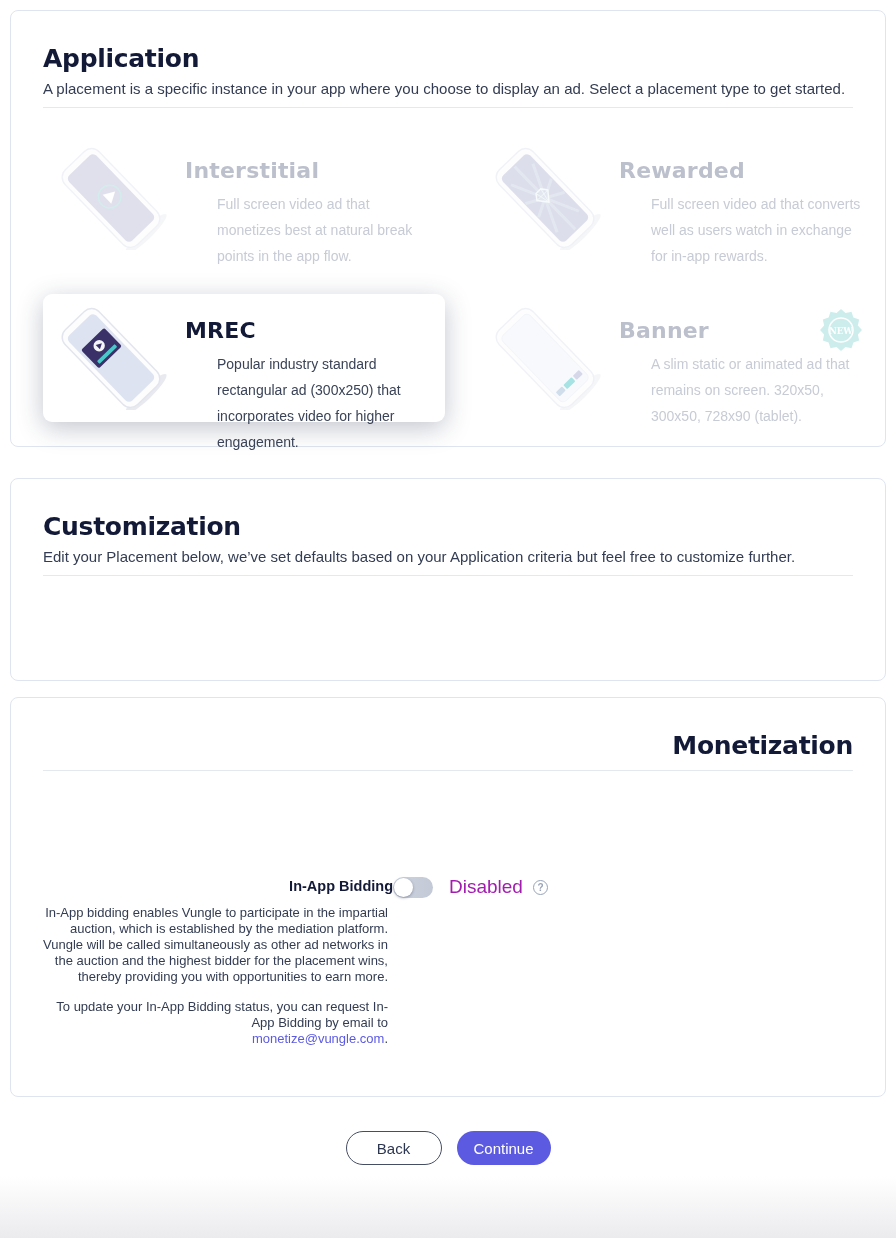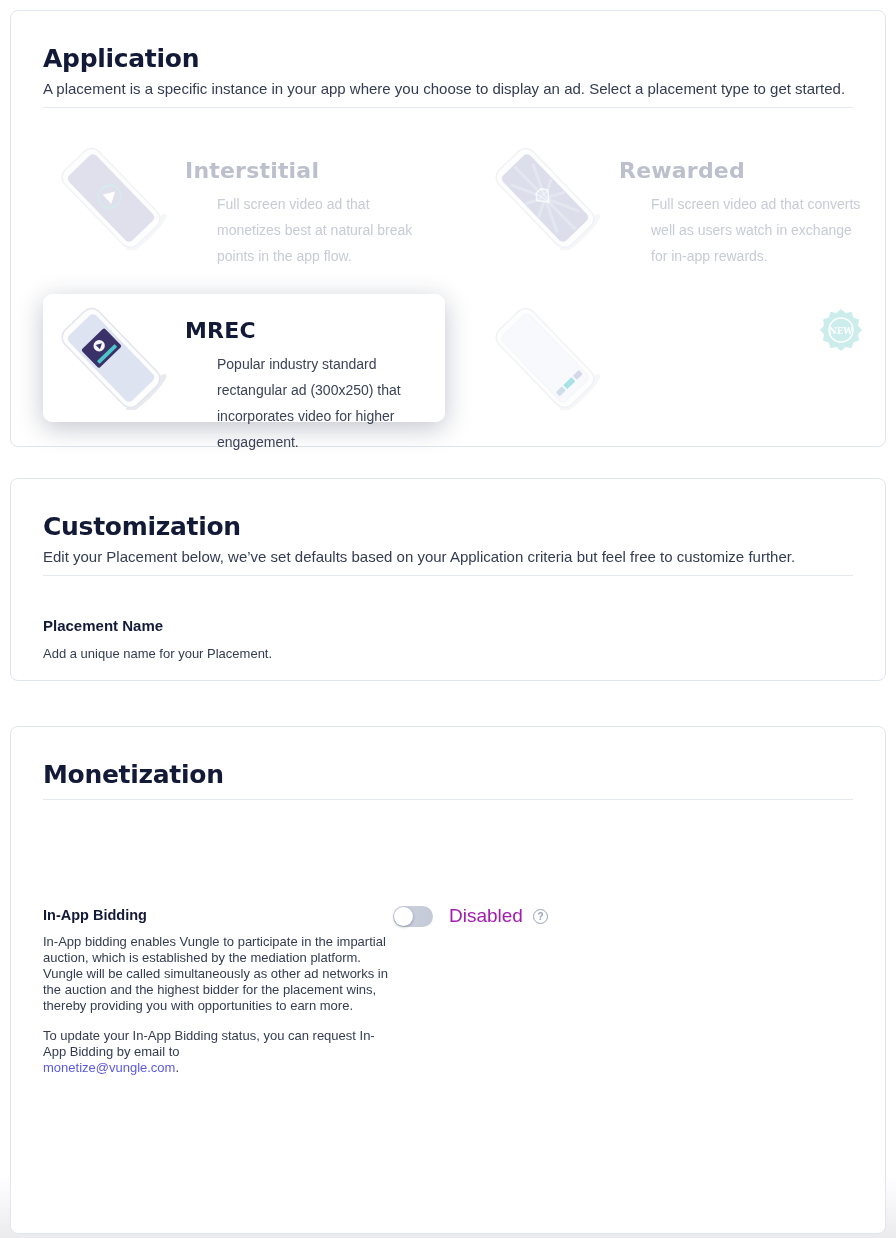--- a/index.html
+++ b/index.html
@@ -13,21 +13,21 @@
   .page { padding: 10px 10px 0 10px; }
   .card {
     background: #fff;
     border: 1px solid #dfe5ee;
     border-radius: 8px;
     padding: 30px 32px;
     width: 876px;
   }
   #card-placements { height: 437px; }
   #card-customization { height: 203px; margin-top: 31px; }
-  #card-monetization { height: 508px; margin-top: 45px; }
+  #card-monetization { height: 400px; margin-top: 16px; text-align: right; }
 
   .card-title {
     font-family: "DejaVu Sans", sans-serif;
     font-size: 25px;
     font-weight: 700;
     color: #131a38;
     letter-spacing: -0.3px;
     margin-top: 3px;
   }
   .card-sub {
@@ -228,42 +228,42 @@
             <g transform="rotate(-44 60 55)">
               <ellipse cx="60" cy="108" rx="30" ry="6" fill="#dfe1ea" opacity="0.6"></ellipse>
               <rect x="35" y="0" width="50" height="110" rx="11" fill="#fdfdfe" stroke="#e3e5ee" stroke-width="1.5"></rect>
               <rect x="40" y="7" width="40" height="96" rx="5" fill="#f2f5fa" stroke="#e8ebf3" stroke-width="1"></rect>
               <rect x="43" y="89" width="9" height="6" rx="1" fill="#a3bcd9"></rect>
               <rect x="54" y="89" width="12" height="6" rx="1" fill="#52c8ca"></rect>
               <rect x="68" y="89" width="9" height="6" rx="1" fill="#aeb2d6"></rect>
             </g>
           </svg>
         </div>
+        <div class="ptext">
+          <div class="ptitle">Banner</div>
+          <div class="pdesc">A slim static or animated ad that remains on screen. 320x50, 300x50, 728x90 (tablet).</div>
+        </div>
         <div class="new-badge">
           <svg width="44" height="44" viewBox="0 0 44 44">
             <polygon points="43,22 38.9,26.5 40.2,32.5 34.4,34.4 32.5,40.2 26.5,38.9 22,43 17.5,38.9 11.5,40.2 9.6,34.4 3.8,32.5 5.1,26.5 1,22 5.1,17.5 3.8,11.5 9.6,9.6 11.5,3.8 17.5,5.1 22,1 26.5,5.1 32.5,3.8 34.4,9.6 40.2,11.5 38.9,17.5" fill="#c8eceb"></polygon>
             <circle cx="22" cy="22" r="12" fill="none" stroke="#ffffff" stroke-width="1.5"></circle>
             <text x="22" y="25.5" text-anchor="middle" font-family="DejaVu Serif, serif" font-size="8.5" font-weight="bold" fill="#ffffff">NEW</text>
           </svg>
         </div>
       </div>
 
     </div>
   </section>
 
   <section class="card" id="card-customization">
     <div class="card-title">Customization</div>
     <div class="card-sub">Edit your Placement below, we’ve set defaults based on your Application criteria but feel free to customize further.</div>
     <div class="divider"></div>
 
     <div class="field-row">
-      <div class="field-label-col">
-        <div class="field-label">Placement Name</div>
-        <div class="field-help">Add a unique name for your Placement.</div>
-      </div>
     </div>
   </section>
 
   <section class="card" id="card-monetization">
     <div class="card-title">Monetization</div>
     <div class="divider"></div>
 
     <div class="bidding-row">
       <div class="bidding-left">
         <div class="bidding-title">In-App Bidding</div>

